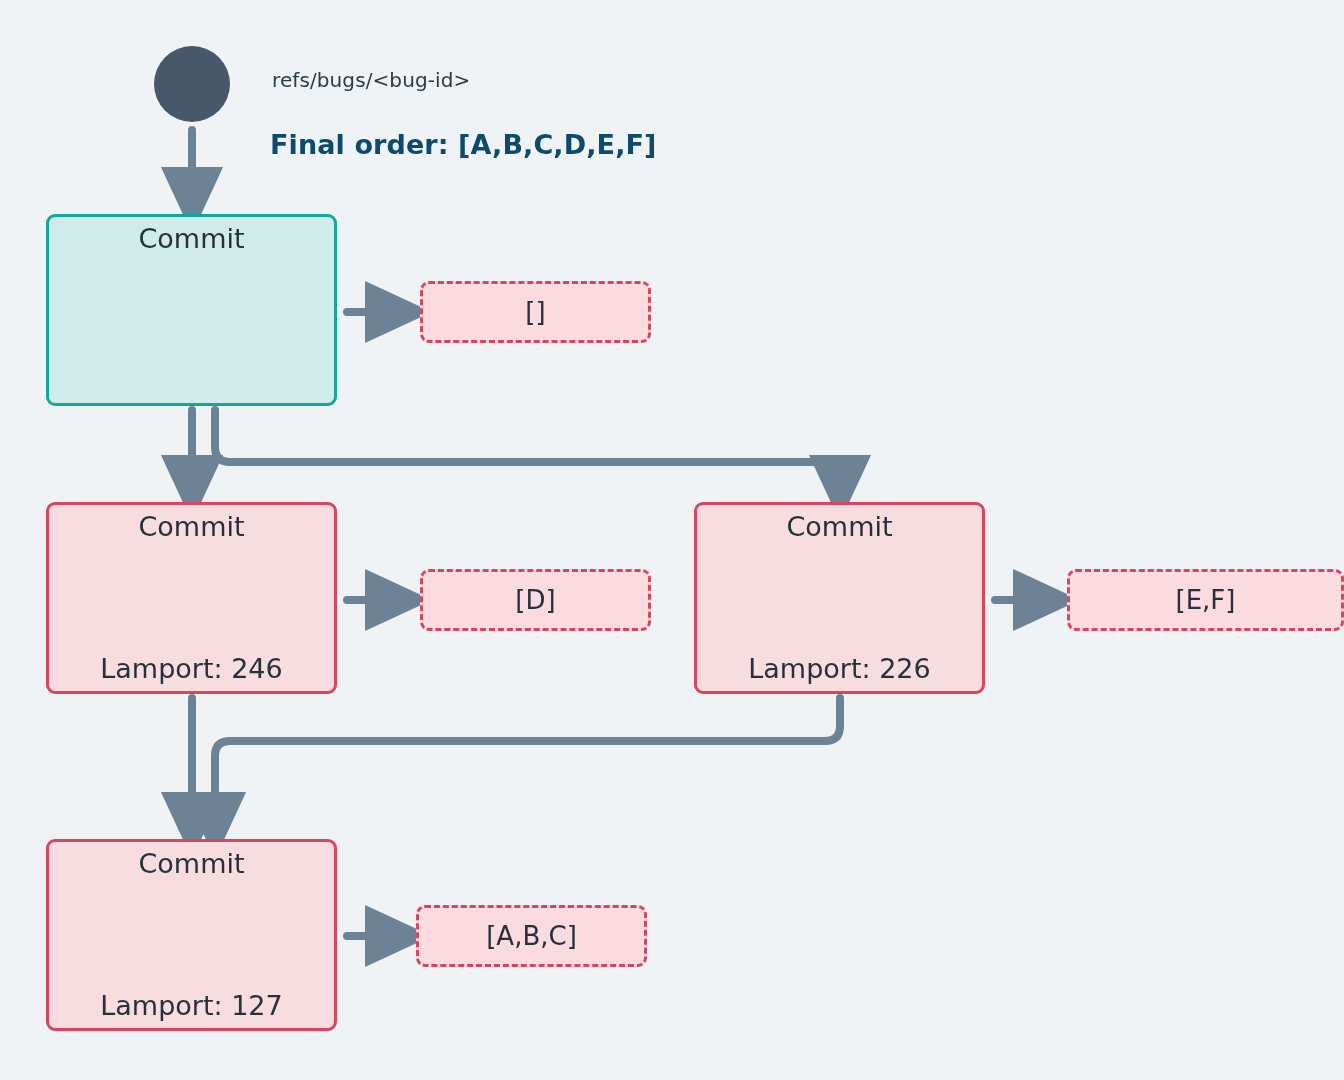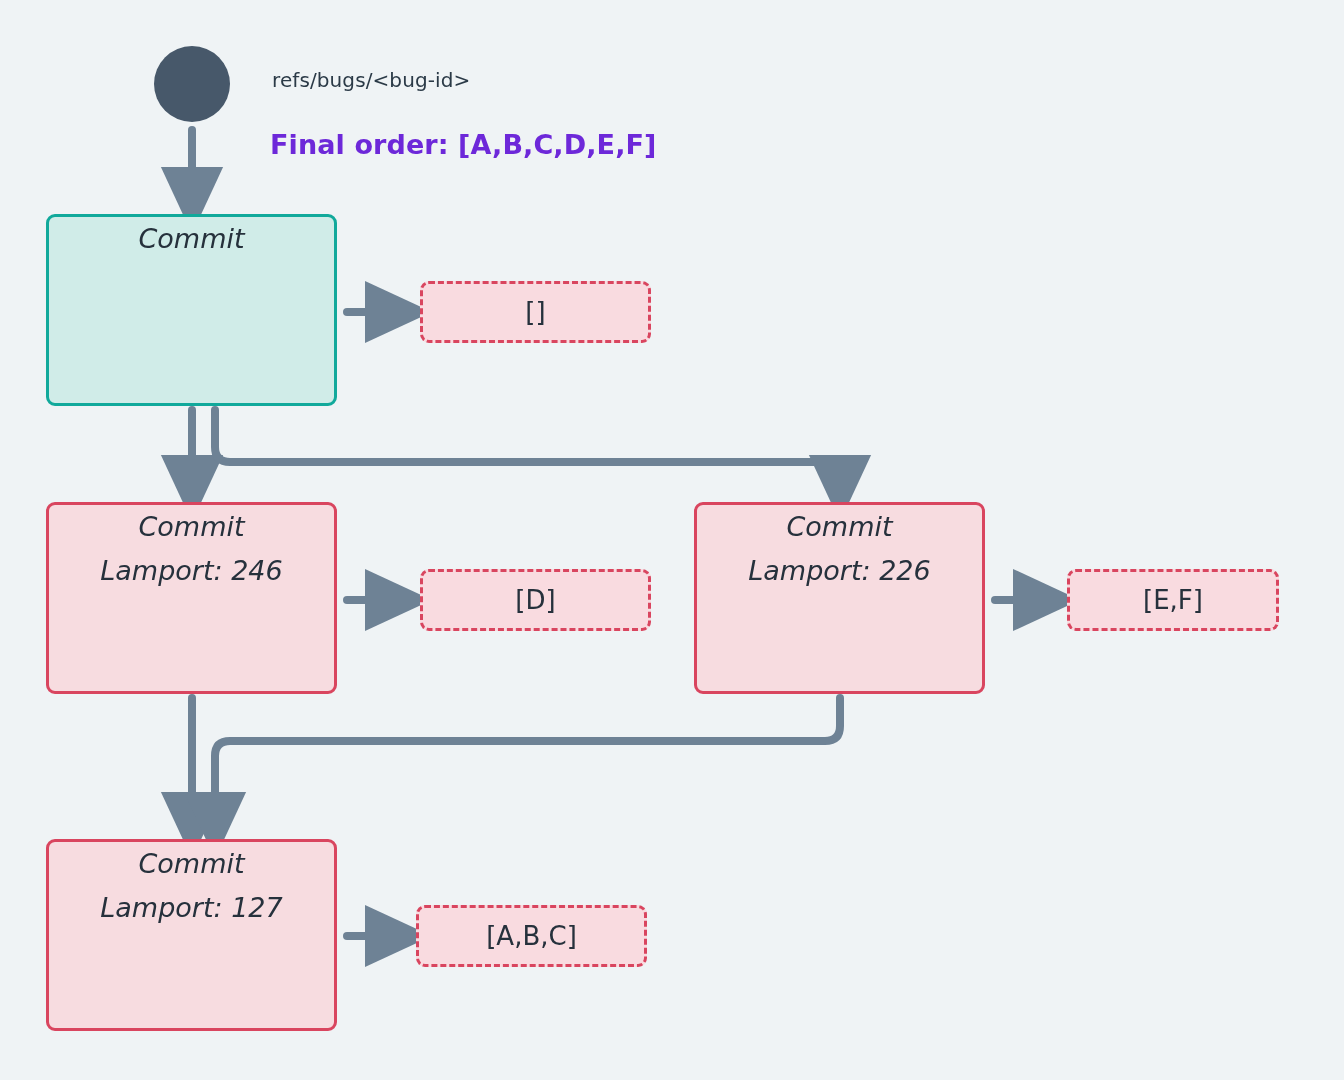--- a/index.html
+++ b/index.html
@@ -15,39 +15,38 @@
 
   .ref-label{
     position:absolute;
     color:#2b3a47;
     font-size:20px;
     white-space:nowrap;
     letter-spacing:.1px;
   }
   .order-label{
     position:absolute;
-    color:#6d28d9;
+    color:#0c4a6e;
     font-size:27px;
     font-weight:bold;
     white-space:nowrap;
     letter-spacing:.1px;
   }
 
   .node{
     position:absolute;
     box-sizing:border-box;
     border-radius:9px;
     display:flex;
     flex-direction:column;
     align-items:center;
-    justify-content:flex-start;
+    justify-content:space-between;
     color:#26313c;
     font-size:27px;
     line-height:1.62;
-    font-style:italic;
   }
   .node.teal{background:#d0ece8;border:3px solid #11a99b;}
   .node.pink{background:#f7dce0;border:3px solid #d9455f;}
   .node .ln{display:block;white-space:nowrap;}
 
   .tag{
     position:absolute;
     box-sizing:border-box;
     background:#f9dbe0;
     border:3px dashed #d9455f;
@@ -105,16 +104,16 @@
     <span class="ln">Lamport: 226</span>
   </div>
 
   <div class="node pink" style="left:46px;top:839px;width:291px;height:192px;">
     <span class="ln">Commit</span>
     <span class="ln">Lamport: 127</span>
   </div>
 
   <div class="tag" style="left:420px;top:281px;width:231px;height:62px;">[]</div>
   <div class="tag" style="left:420px;top:569px;width:231px;height:62px;">[D]</div>
-  <div class="tag" style="left:1067px;top:569px;width:212px;height:62px;">[E,F]</div>
+  <div class="tag" style="left:1067px;top:569px;width:277px;height:62px;">[E,F]</div>
   <div class="tag" style="left:416px;top:905px;width:231px;height:62px;">[A,B,C]</div>
 
 </div>
 
 </body></html>

